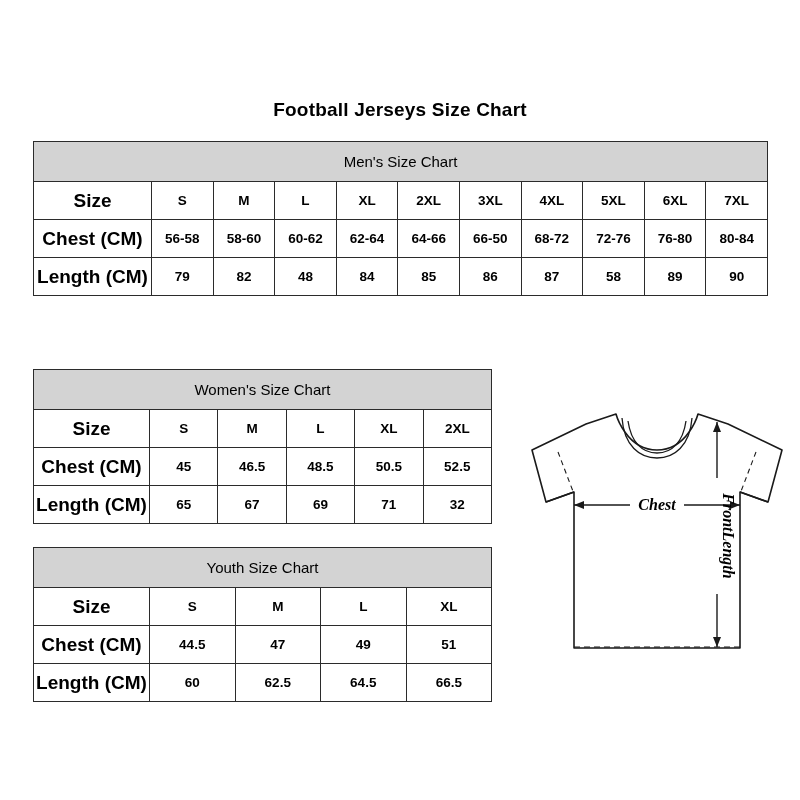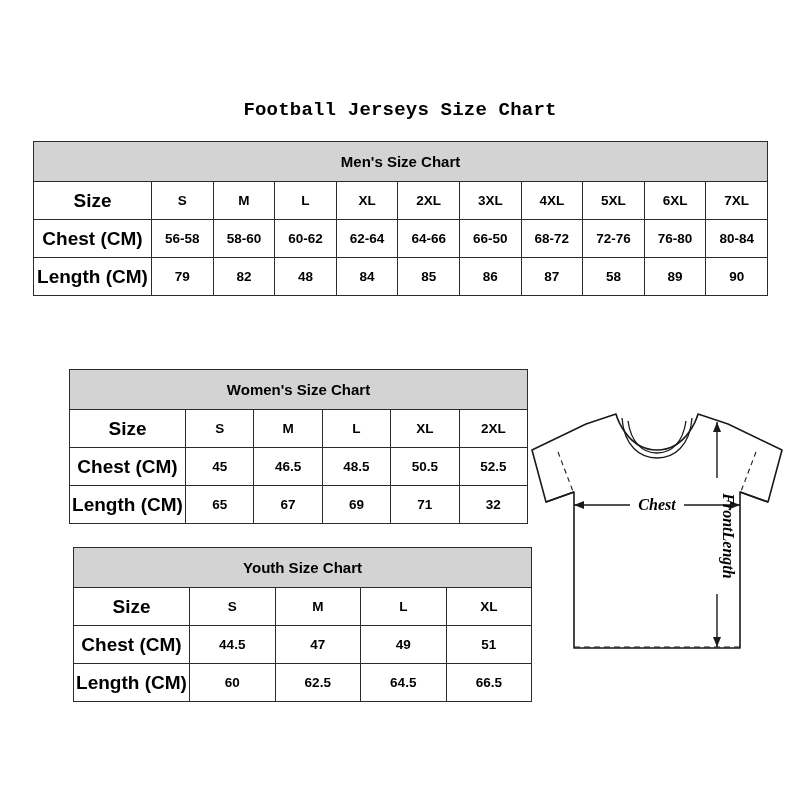--- a/index.html
+++ b/index.html
@@ -18,21 +18,20 @@
 
   .page-title {
     position: absolute;
     top: 99px;
     left: 0;
     width: 800px;
     text-align: center;
     font-size: 19px;
     font-weight: bold;
     letter-spacing: 0.2px;
-    font-family: Liberation Mono, monospace;
   }
 
   table.size-table {
     border-collapse: collapse;
     table-layout: fixed;
     background: #ffffff;
   }
   table.size-table td,
   table.size-table th {
     border: 1px solid #2b2b2b;
@@ -41,21 +40,21 @@
     font-size: 13.5px;
     font-weight: bold;
     padding: 0;
     height: 38px;
     box-sizing: border-box;
     white-space: nowrap;
   }
   table.size-table th.section-header {
     background: #d3d3d3;
     font-size: 15px;
-    font-weight: bold;
+    font-weight: normal;
     height: 40px;
   }
   table.size-table td.row-label {
     font-size: 19px;
   }
 
   
   #mens-table-wrap {
     position: absolute;
     left: 33px;
@@ -65,34 +64,33 @@
   #mens-table-wrap table { width: 734px; }
   #mens-table-wrap col.label-col { width: 118px; }
   #mens-table-wrap col.data-col  { width: 61.6px; }
 
   
   #womens-table-wrap {
     position: absolute;
     left: 33px;
     top: 369px;
     width: 458px;
-    margin-left: 36px;
   }
   #womens-table-wrap table { width: 458px; }
   #womens-table-wrap col.label-col { width: 116px; }
   #womens-table-wrap col.data-col  { width: 68.4px; }
 
   
   #youth-table-wrap {
     position: absolute;
     left: 33px;
     top: 547px;
     width: 458px;
   }
-  #youth-table-wrap table { width: 458px; margin-left: 40px; }
+  #youth-table-wrap table { width: 458px; }
   #youth-table-wrap col.label-col { width: 116px; }
   #youth-table-wrap col.data-col  { width: 85.5px; }
 
   
   #shirt-diagram {
     position: absolute;
     left: 512px;
     top: 398px;
     width: 290px;
     height: 290px;

